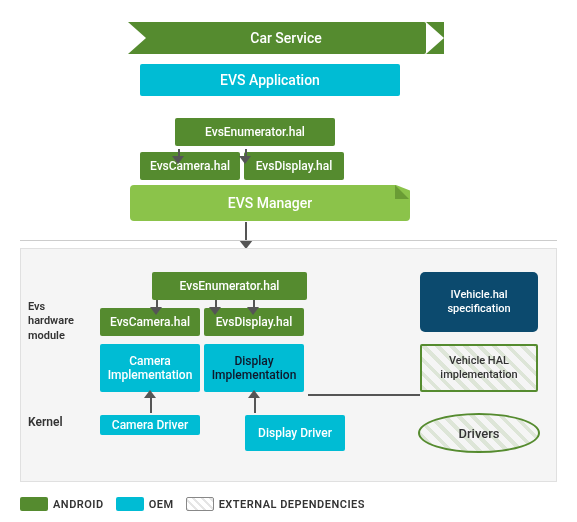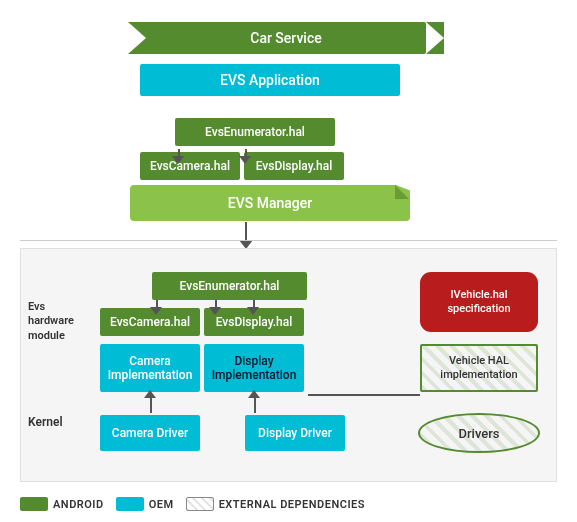--- a/index.html
+++ b/index.html
@@ -279,29 +279,29 @@
       line-height: 1.2;
     }
 
     
     .ivehicle-spec {
       position: absolute;
       top: 272px;
       left: 420px;
       width: 118px;
       height: 60px;
-      background: #b91c1c;
+      background: #0c4a6e;
       display: flex;
       align-items: center;
       justify-content: center;
       color: #fff;
       font-size: 11px;
       font-weight: 500;
       text-align: center;
-      border-radius: 11px;
+      border-radius: 5px;
       line-height: 1.3;
     }
 
     .vehicle-hal-impl-inner {
       position: absolute;
       top: 344px;
       left: 420px;
       width: 118px;
       height: 48px;
       border: 2px solid #558B2F;
@@ -344,21 +344,21 @@
       color: #333;
       font-weight: 600;
     }
 
     
     .camera-driver {
       position: absolute;
       top: 415px;
       left: 100px;
       width: 100px;
-      height: 36px;
+      height: 20px;
       background: #00BCD4;
       display: flex;
       align-items: center;
       justify-content: center;
       color: #fff;
       font-size: 12px;
       font-weight: 500;
       border-radius: 2px;
     }
 

